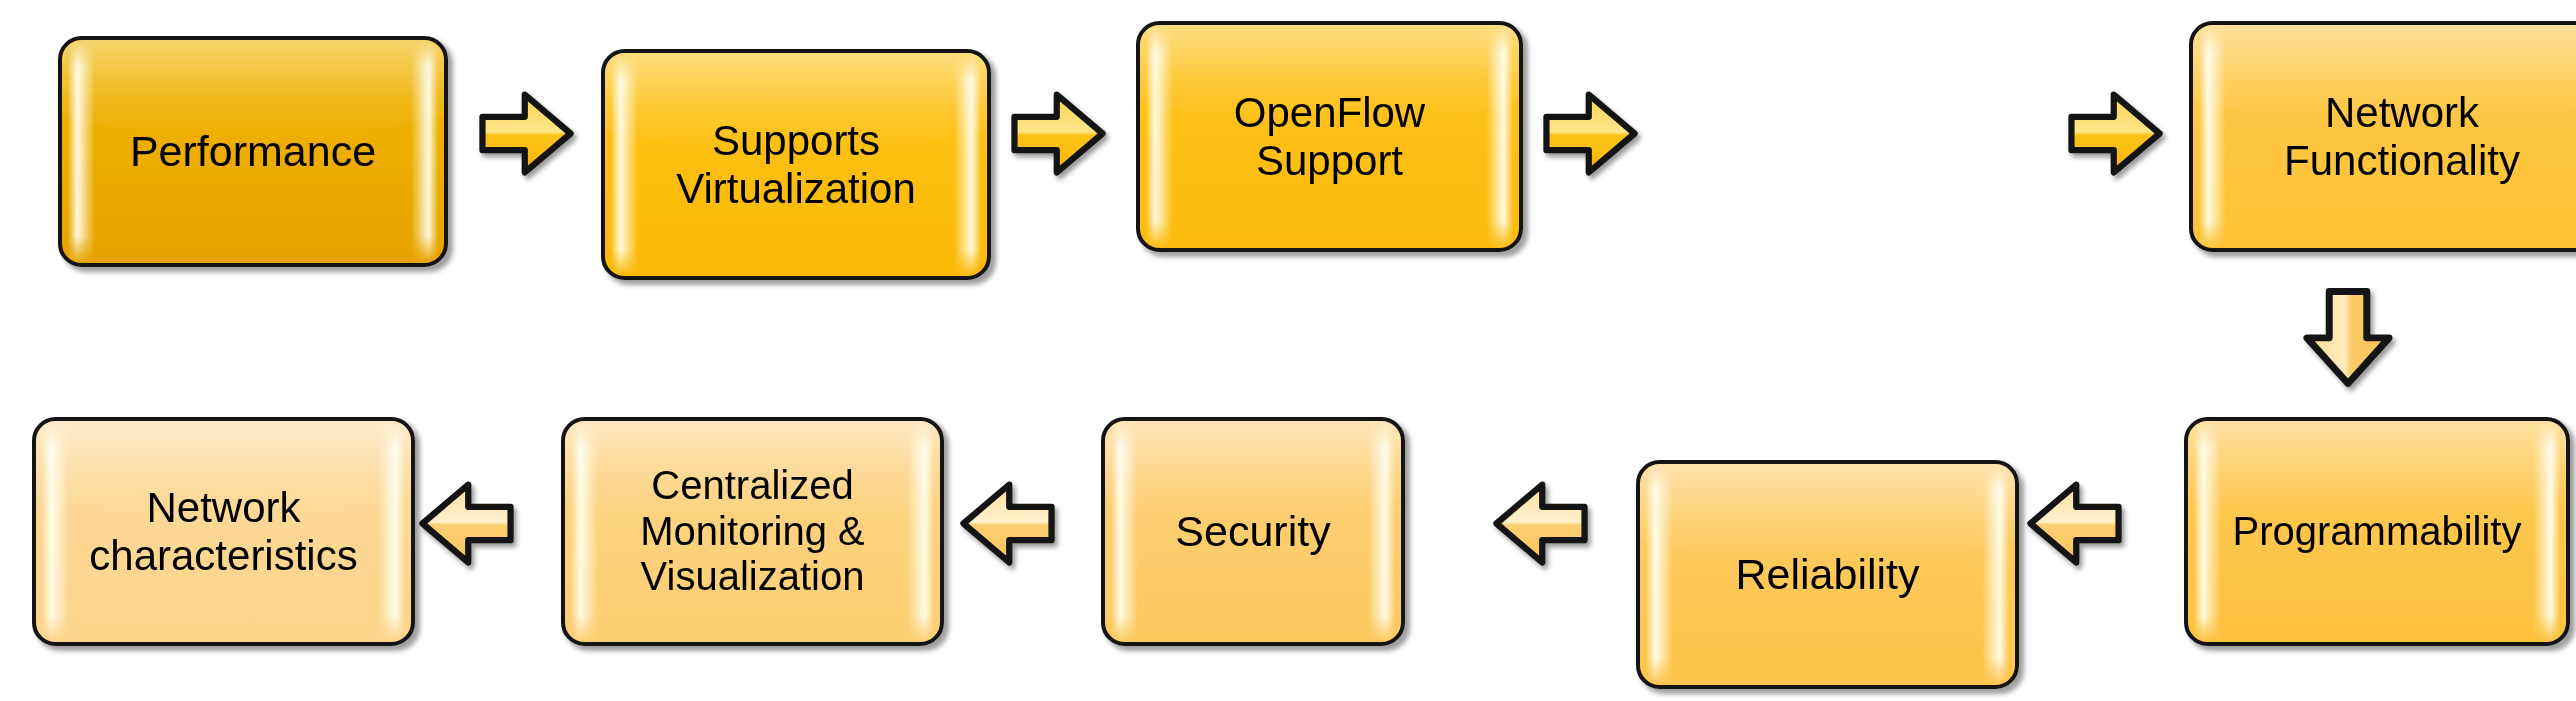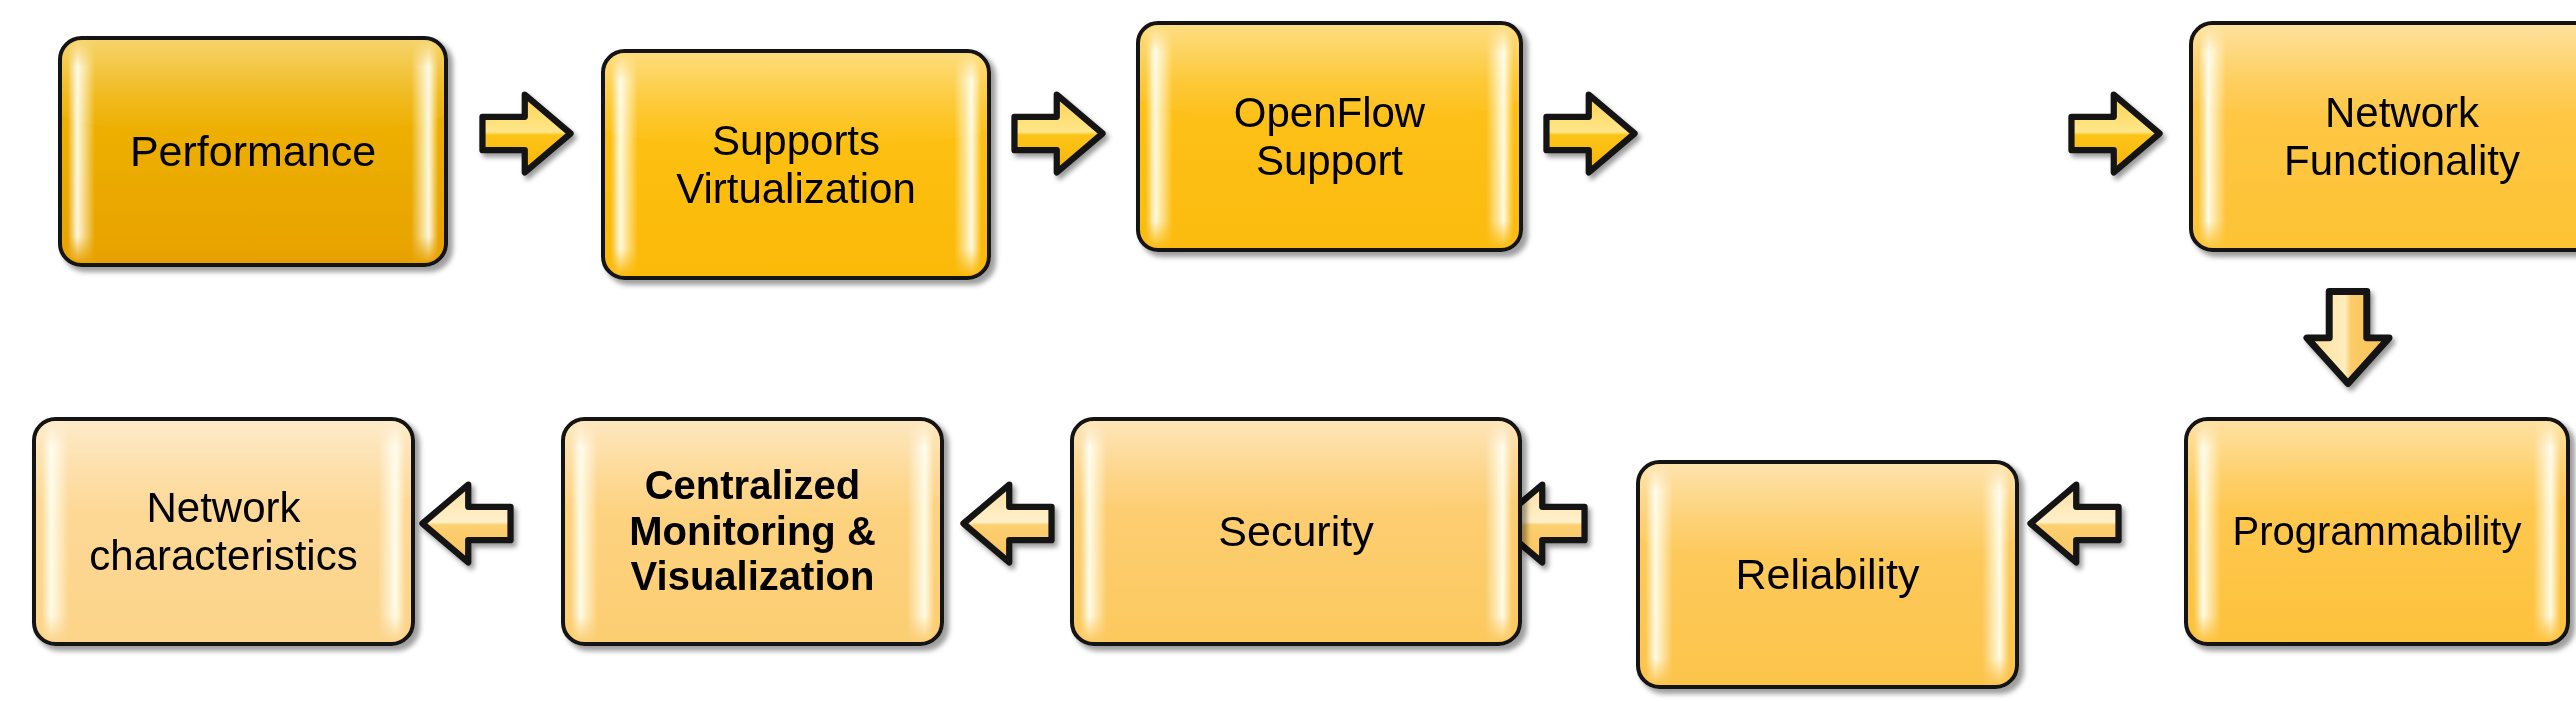--- a/index.html
+++ b/index.html
@@ -132,21 +132,21 @@
           <stop offset="48%" stop-color="#FFE68A"></stop>
           <stop offset="52%" stop-color="#FCC417"></stop>
           <stop offset="100%" stop-color="#FAB508"></stop>
         </linearGradient>
       </defs>
       <polygon points="5,40 66,40 66,8 132,64 66,120 66,88 5,88" fill="url(#ar2)" stroke="#141414" stroke-width="9" stroke-linejoin="round"></polygon>
     </svg>
   </div>
 
   <div class="node" style="left:1136px; top:21px; width:387px; height:231px;
-              background:linear-gradient(to bottom,#FDC425 0%,#FDC017 45%,#FCBB0E 100%);border-radius:22px;">
+              background:linear-gradient(to bottom,#FDC425 0%,#FDC017 45%,#FCBB0E 100%);">
     <span class="label" style="font-size:42px;">OpenFlow
 Support</span>
   </div>
 
   <div class="arrow" style="left:1543px; top:89px; width:95px; height:89px;">
     <svg viewBox="0 0 137 128" preserveAspectRatio="none">
       <defs>
         <linearGradient id="ar3" x1="0" y1="0" x2="0" y2="1">
           <stop offset="0%" stop-color="#FDD250"></stop>
           <stop offset="48%" stop-color="#FFE68A"></stop>
@@ -224,41 +224,41 @@
           <stop offset="0%" stop-color="#FEDFA0"></stop>
           <stop offset="48%" stop-color="#FFF0CB"></stop>
           <stop offset="52%" stop-color="#FCCF70"></stop>
           <stop offset="100%" stop-color="#FBC460"></stop>
         </linearGradient>
       </defs>
       <polygon points="132,40 71,40 71,8 5,64 71,120 71,88 132,88" fill="url(#al2)" stroke="#141414" stroke-width="9" stroke-linejoin="round"></polygon>
     </svg>
   </div>
 
-  <div class="node" style="left:1070px; top:417px; width:452px; height:229px;
+  <div class="node" style="left:1101px; top:417px; width:304px; height:229px;
               background:linear-gradient(to bottom,#FDD283 0%,#FDCD70 45%,#FCC95E 100%);justify-content:center;">
     <span class="label" style="font-size:43px;">Security</span>
   </div>
 
   <div class="arrow" style="left:960px; top:479px; width:95px; height:89px;">
     <svg viewBox="0 0 137 128" preserveAspectRatio="none">
       <defs>
         <linearGradient id="al3" x1="0" y1="0" x2="0" y2="1">
           <stop offset="0%" stop-color="#FEDFA0"></stop>
           <stop offset="48%" stop-color="#FFF0CB"></stop>
           <stop offset="52%" stop-color="#FCCF70"></stop>
           <stop offset="100%" stop-color="#FBC460"></stop>
         </linearGradient>
       </defs>
       <polygon points="132,40 71,40 71,8 5,64 71,120 71,88 132,88" fill="url(#al3)" stroke="#141414" stroke-width="9" stroke-linejoin="round"></polygon>
     </svg>
   </div>
 
   <div class="node" style="left:561px; top:417px; width:383px; height:229px;
-              background:linear-gradient(to bottom,#FDD68F 0%,#FDD27F 45%,#FCCE72 100%);font-weight:bold;">
+              background:linear-gradient(to bottom,#FDD68F 0%,#FDD27F 45%,#FCCE72 100%);">
     <span class="label" style="font-size:40px;">Centralized
 Monitoring &amp;
 Visualization</span>
   </div>
 
   <div class="arrow" style="left:419px; top:479px; width:95px; height:89px;">
     <svg viewBox="0 0 137 128" preserveAspectRatio="none">
       <defs>
         <linearGradient id="al4" x1="0" y1="0" x2="0" y2="1">
           <stop offset="0%" stop-color="#FEDFA0"></stop>

